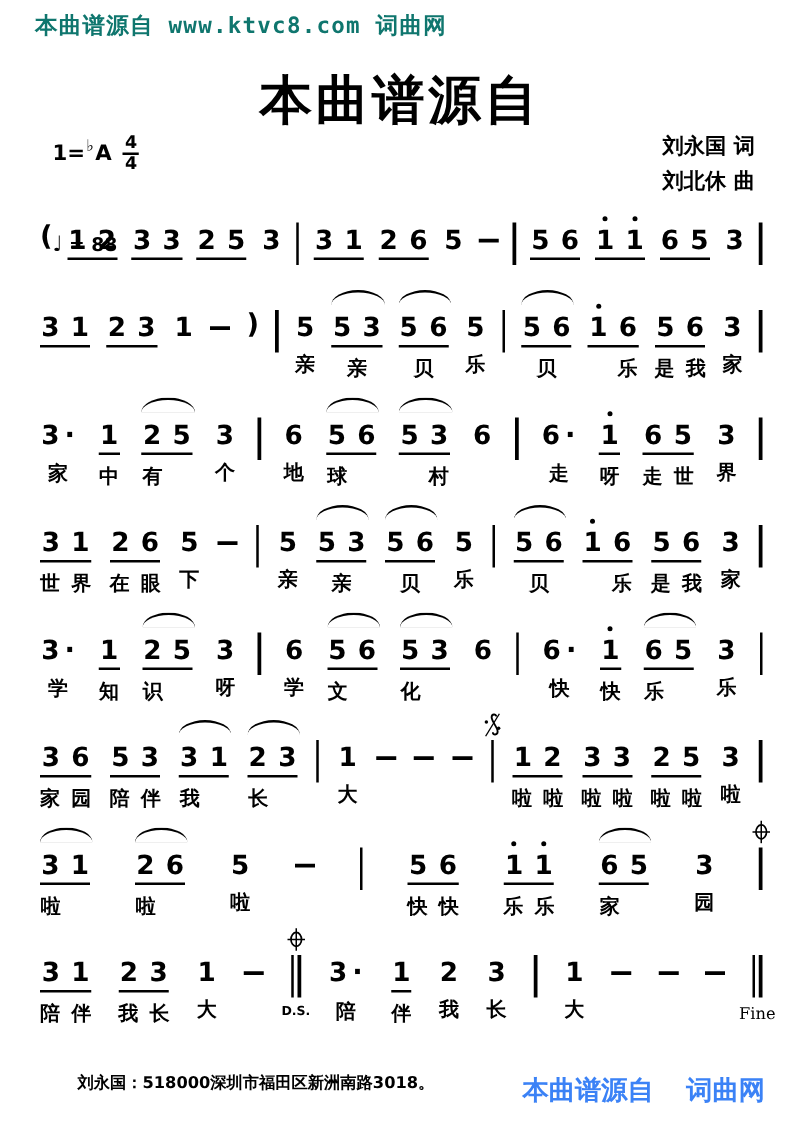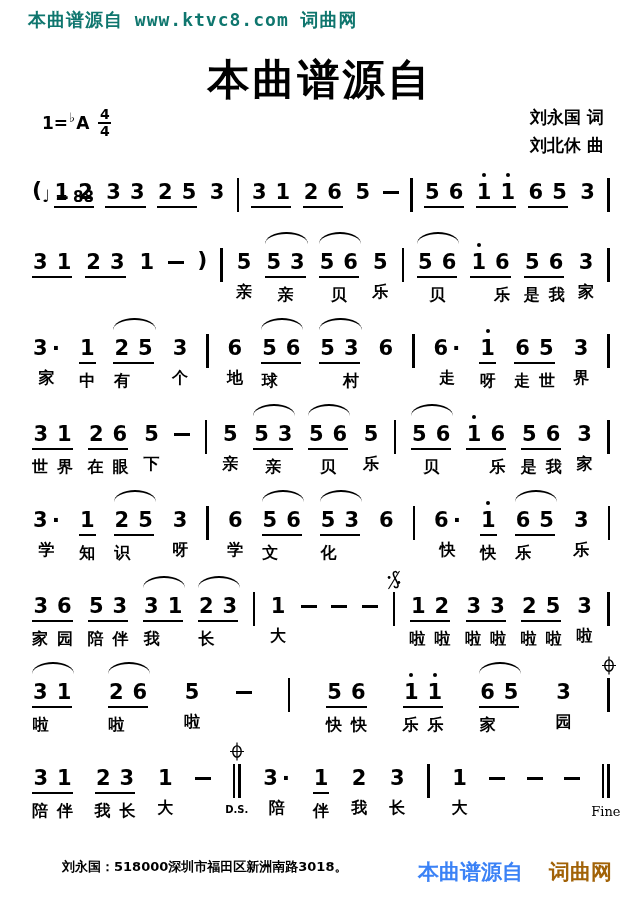--- a/index.html
+++ b/index.html
@@ -1536,14 +1536,14 @@
       </div>
     </div>
   </div>
 
 <div class="contacts">
   <div>刘永国：518000深圳市福田区新洲南路3018。</div>
 </div>
 
 <div class="srcline">
   <span class="src-label">本曲谱源自</span>
-  <span class="site-name" style="color: #a16207;">词曲网</span>
+  <span class="site-name" style="color: #3b82f6;">词曲网</span>
 </div>
 
 </body></html>

